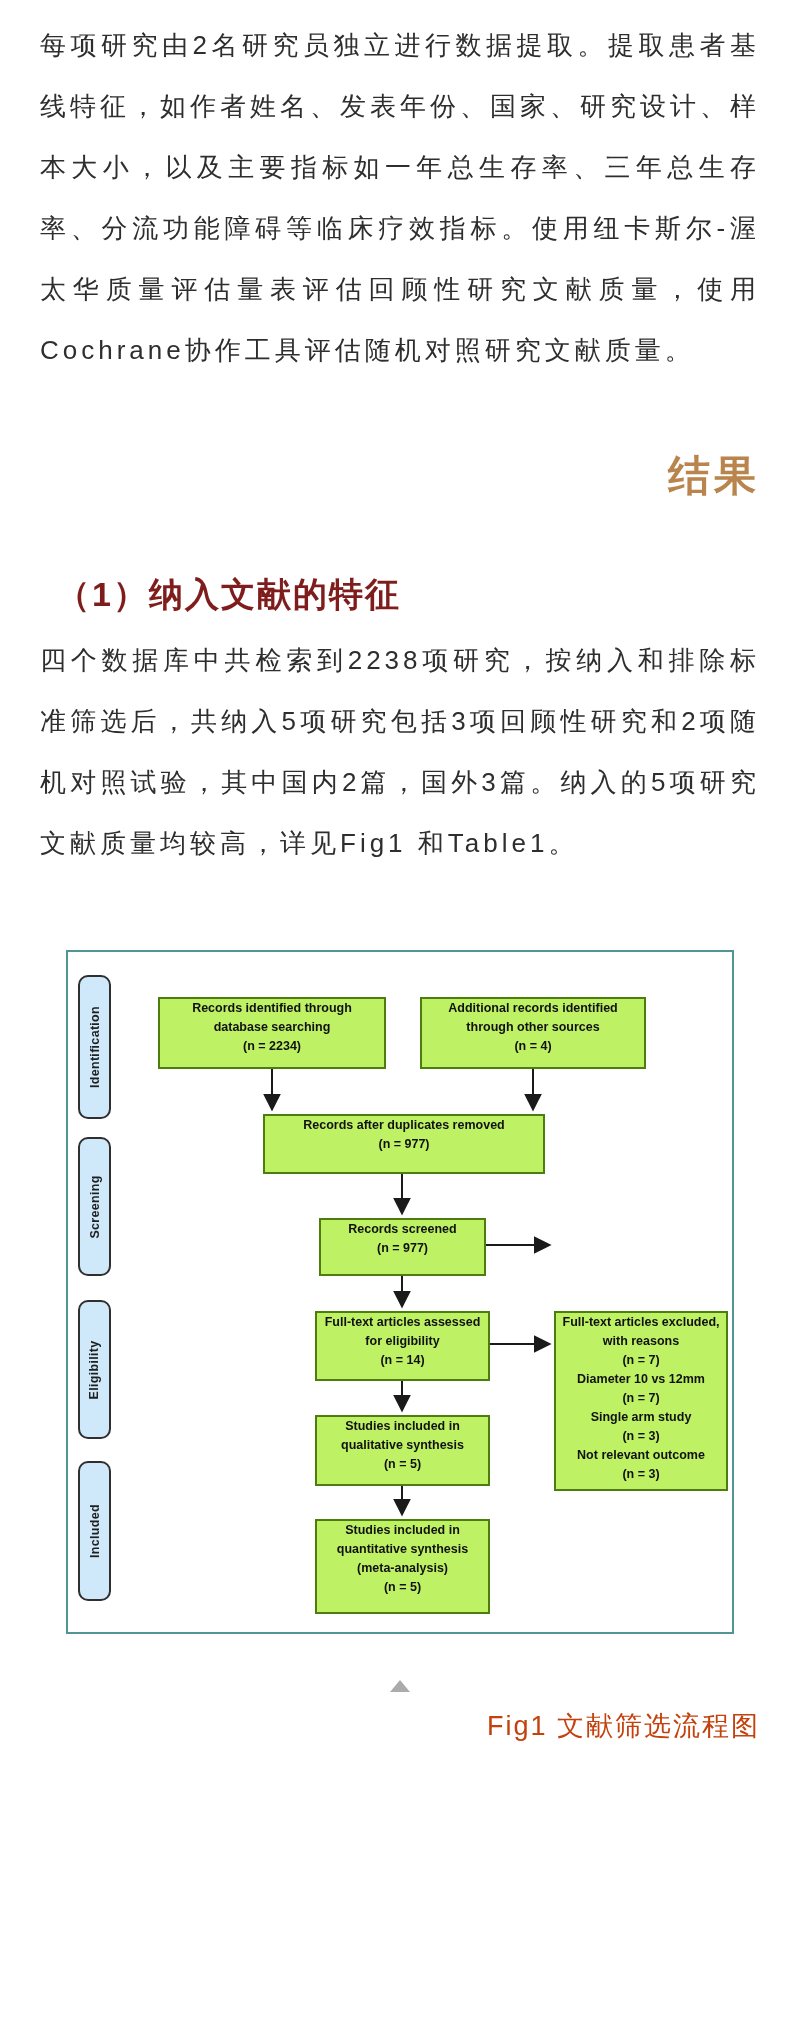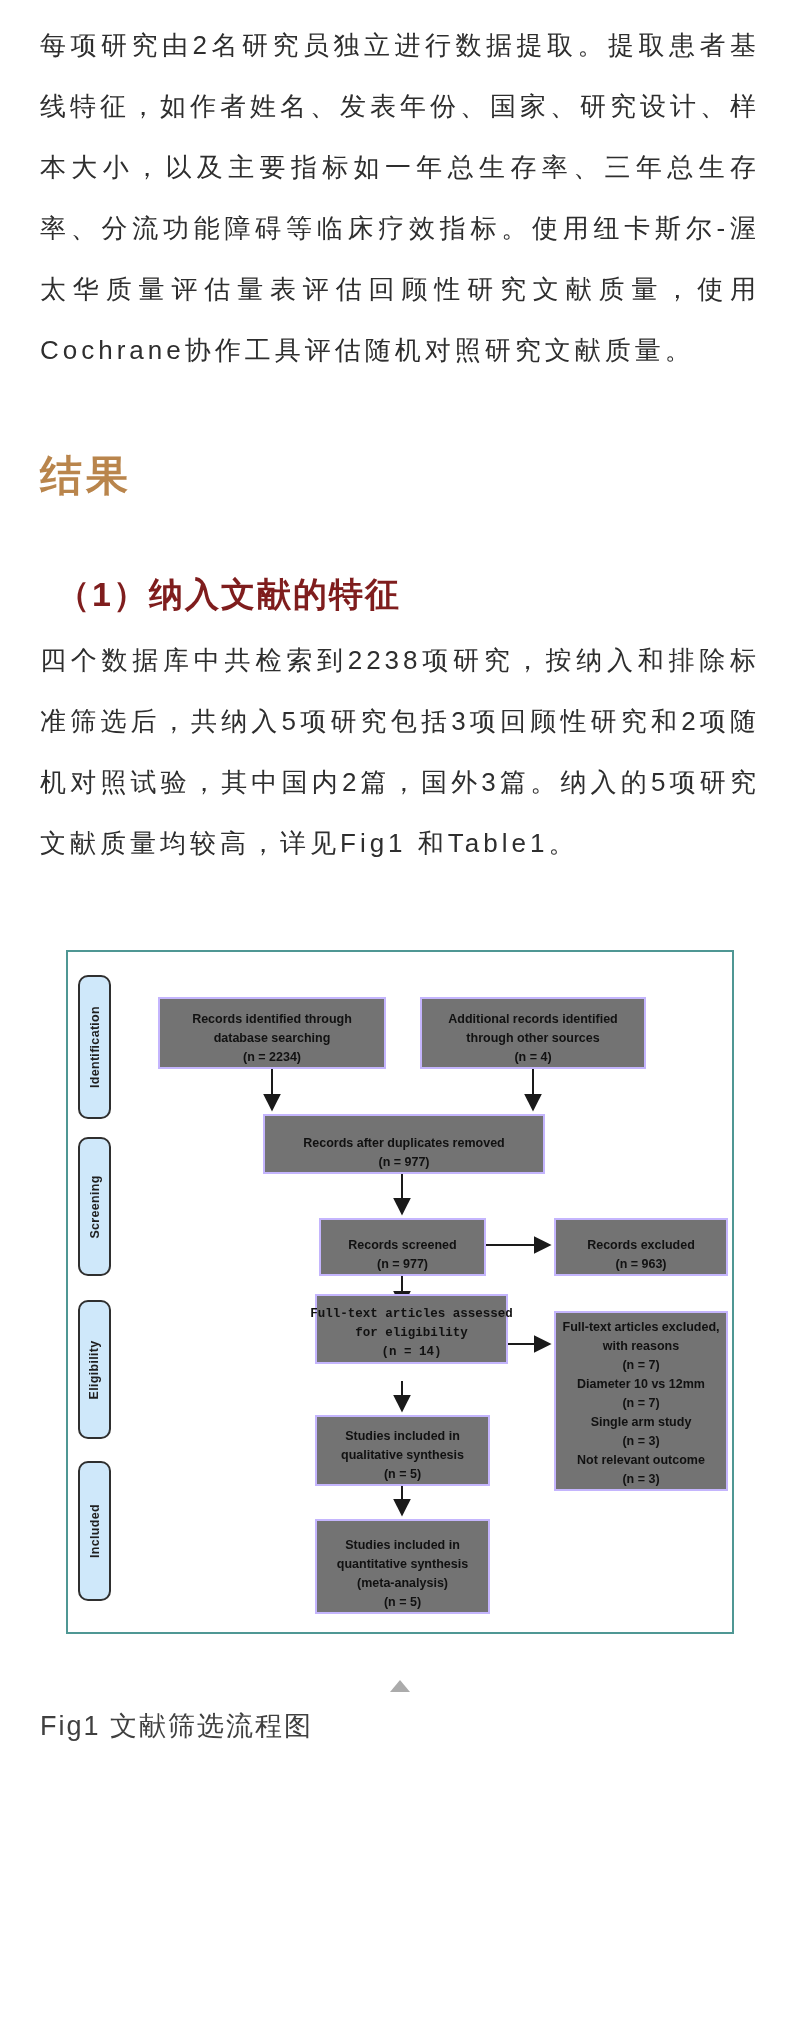--- a/index.html
+++ b/index.html
@@ -23,20 +23,21 @@
     letter-spacing: 4px;
     color: #2e2e2e;
     text-align: justify;
   }
   .results-title {
     margin: 72px 0 0 0;
     font-family: "Liberation Serif", serif;
     font-size: 42px; line-height: 46px;
     font-weight: 700; color: #b9854c;
     letter-spacing: 4px;
+    text-align: right;
   }
   .sub-title {
     margin: 74px 0 0 16px;
     font-size: 34px; line-height: 42px;
     font-weight: 700; color: #7f1d1d;
     letter-spacing: 2px;
   }
 
   
   .figure-wrap { margin-top: 76px; }
@@ -60,45 +61,45 @@
   }
   .slabel span {
     transform: rotate(-90deg);
     white-space: nowrap;
     font-size: 12.5px; font-weight: 700;
     color: #1f1f1f; letter-spacing: 0.3px;
   }
 
   .fbox {
     position: absolute;
-    border: 2px solid #c4b5fd;
-    background: #737373;
+    border: 2px solid #4d7c0f;
+    background: #bef264;
     box-sizing: border-box;
     display: flex; flex-direction: column;
-    align-items: center; justify-content: flex-end;
+    align-items: center; justify-content: flex-start;
     text-align: center; color: #111111;
   }
   .fbox span {
     display: block; white-space: nowrap;
     font-size: 12.5px; font-weight: 700; line-height: 19px;
   }
 
   .collapse-tri {
     width: 0; height: 0;
     border-left: 10px solid transparent;
     border-right: 10px solid transparent;
     border-bottom: 12px solid #ababab;
     margin: 46px auto 0 auto;
   }
   .fig-caption {
     margin: 18px 0 0 0;
-    text-align: left;
+    text-align: right;
     font-size: 27px; line-height: 32px;
     letter-spacing: 2px;
-    color: #404040;
+    color: #c2410c;
   }
 </style>
 </head>
 <body>
 
 <main class="content">
 
 
   <p class="body-para">每项研究由2名研究员独立进行数据提取。提取患者基线特征，如作者姓名、发表年份、国家、研究设计、样本大小，以及主要指标如一年总生存率、三年总生存率、分流功能障碍等临床疗效指标。使用纽卡斯尔-渥太华质量评估量表评估回顾性研究文献质量，使用Cochrane协作工具评估随机对照研究文献质量。</p>
 
@@ -157,26 +158,22 @@
       <div class="fbox" style="left:195px;top:162px;width:282px;height:60px;">
         <span>Records after duplicates removed</span>
         <span>(n = 977)</span>
       </div>
 
       <div class="fbox" style="left:251px;top:266px;width:167px;height:58px;">
         <span>Records screened</span>
         <span>(n = 977)</span>
       </div>
 
-      <div class="fbox" style="left:486px;top:266px;width:174px;height:58px;">
-        <span>Records excluded</span>
-        <span>(n = 963)</span>
-      </div>
-
-      <div class="fbox" style="left:247px;top:342px;width:193px;height:70px;font-family:Liberation Mono, monospace;">
+
+      <div class="fbox" style="left:247px;top:359px;width:175px;height:70px;">
         <span>Full-text articles assessed</span>
         <span>for eligibility</span>
         <span>(n = 14)</span>
       </div>
 
       <div class="fbox" style="left:486px;top:359px;width:174px;height:180px;">
         <span>Full-text articles excluded,</span>
         <span>with reasons</span>
         <span>(n = 7)</span>
         <span>Diameter 10 vs 12mm</span>

